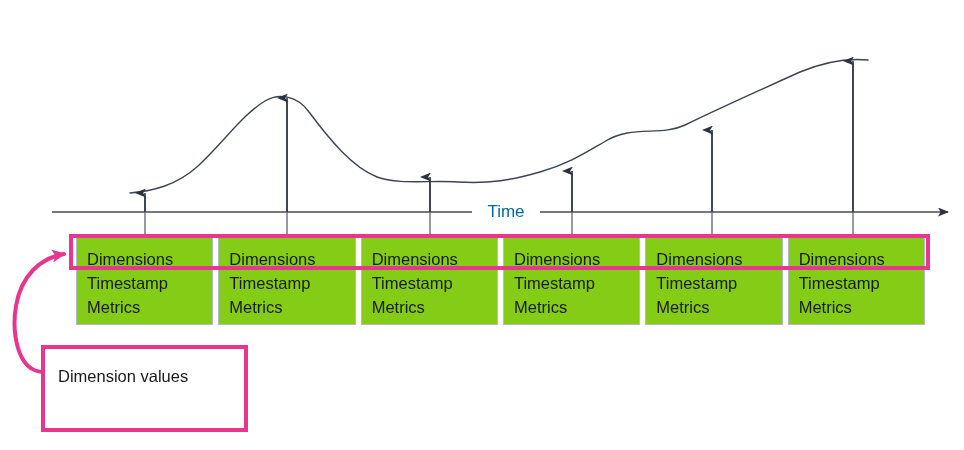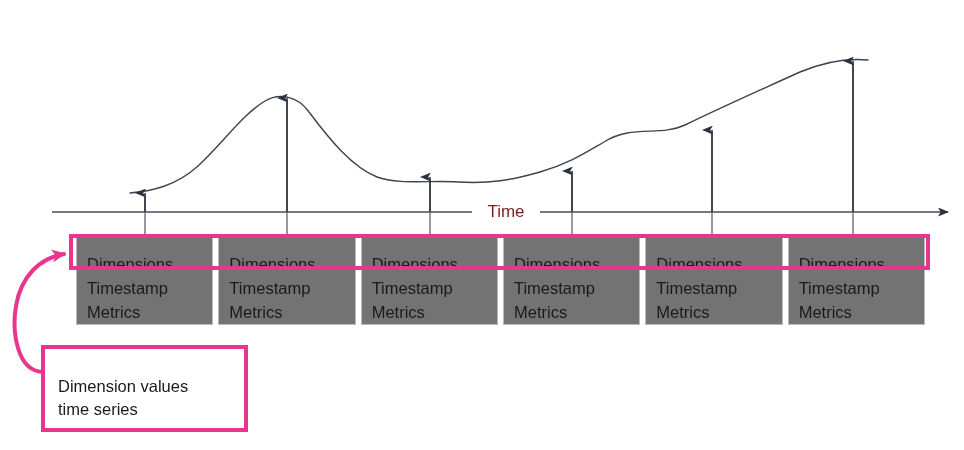--- a/index.html
+++ b/index.html
@@ -32,26 +32,26 @@
     left: 76px;
     top: 237px;
     width: 849px;
     height: 88px;
     display: flex;
     gap: 5px;
   }
   .record-box {
     flex: 1 1 0;
     border: 1px solid #b9b9c0;
-    background: #737373;
+    background: #84cc16;
     box-sizing: border-box;
     padding: 4px 0 0 10px;
     display: flex;
     flex-direction: column;
-    justify-content: flex-end;
+    justify-content: center;
   }
   .record-line {
     font-size: 16.5px;
     line-height: 24px;
     color: #1a1a1a;
     white-space: nowrap;
   }
 
   
   .highlight-rect {
@@ -69,39 +69,39 @@
   
   .callout {
     position: absolute;
     left: 41px;
     top: 345px;
     width: 207px;
     height: 87px;
     border: 4px solid #e8368f;
     background: #ffffff;
     box-sizing: border-box;
-    padding: 26px 0 0 13px;
+    padding: 16px 0 0 13px;
   }
   .callout-line {
     font-size: 16.5px;
     line-height: 23px;
     color: #1a1a1a;
     white-space: nowrap;
   }
 
   
   .axis-label {
     position: absolute;
     left: 474px;
     top: 201px;
     width: 64px;
     text-align: center;
     font-size: 17px;
     line-height: 21px;
-    color: #7f1d1d;
+    color: #0369a1;
     background: #ffffff;
   }
 </style>
 </head>
 <body>
 
 <div id="canvas">
 
   <svg id="diagram-svg" viewBox="0 0 964 450" xmlns="http://www.w3.org/2000/svg">
     <defs>
@@ -189,16 +189,15 @@
       <span class="record-line">Timestamp</span>
       <span class="record-line">Metrics</span>
     </div>
 
   </div>
 
   <div class="highlight-rect"></div>
 
   <div class="callout">
     <div class="callout-line">Dimension values</div>
-    <div class="callout-line">time series</div>
   </div>
 
 </div>
 
 </body></html>

